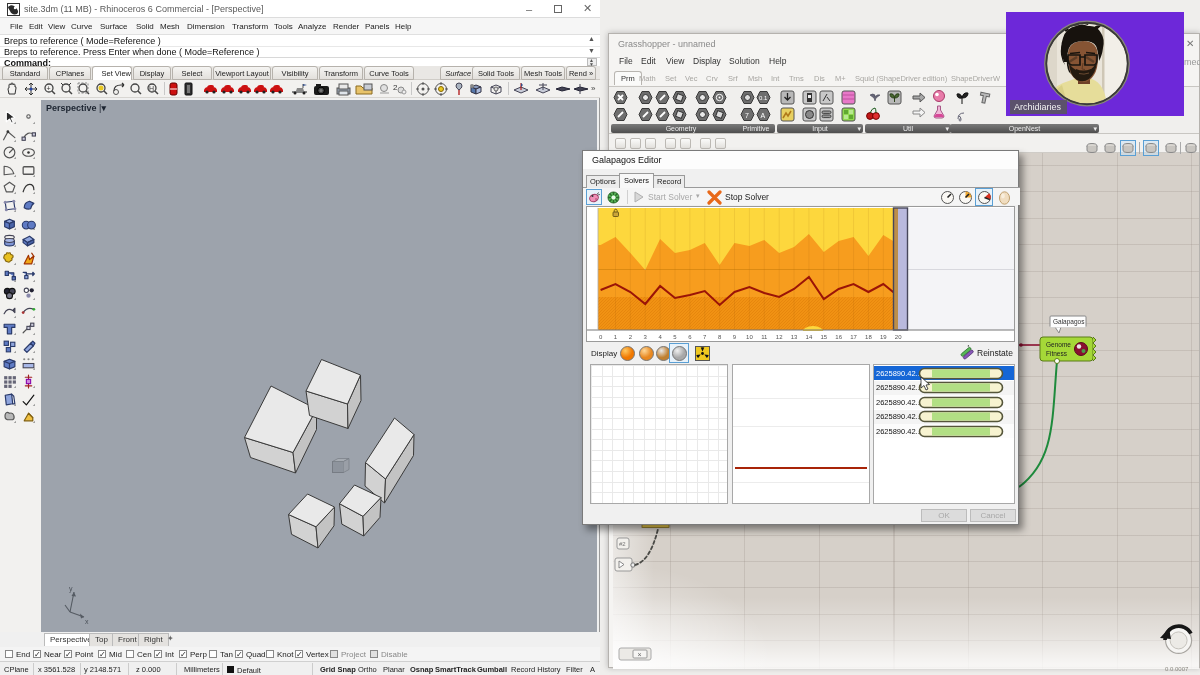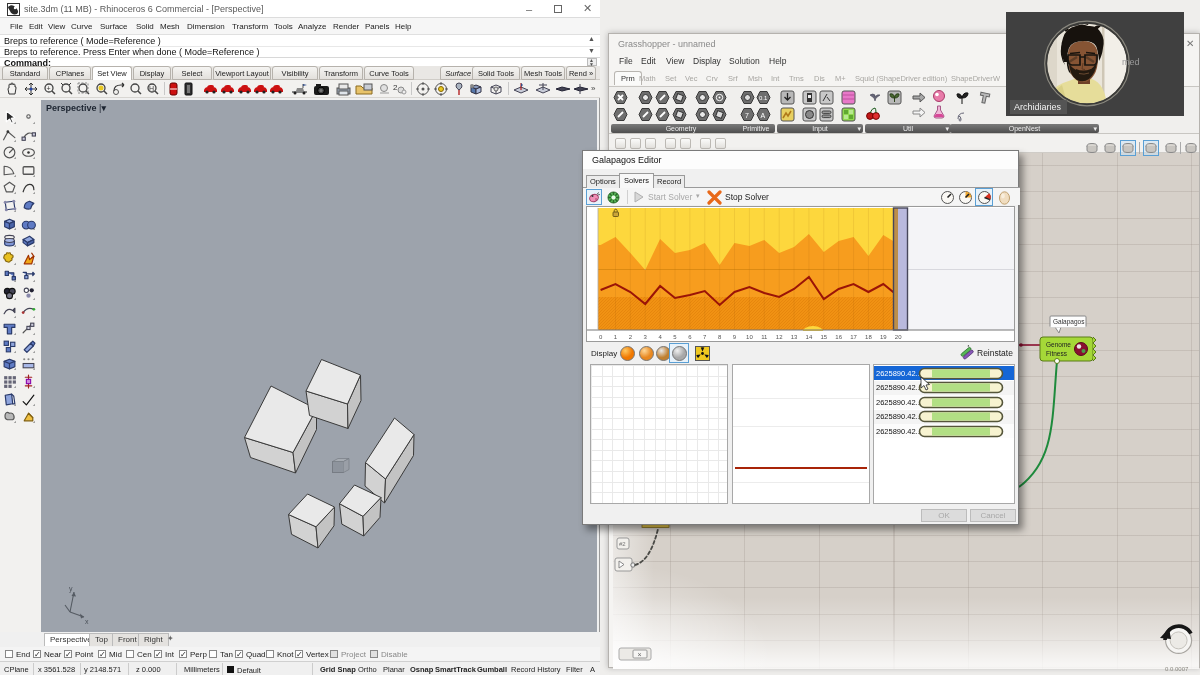--- a/index.html
+++ b/index.html
@@ -51,21 +51,21 @@
     <div class="abs txt" style="left:588px;top:0px;font-size:7px;color:#555;">▲</div>
     <div class="abs txt" style="left:588px;top:12px;font-size:7px;color:#555;">▼</div>
     <div class="abs" style="left:587px;top:23px;width:10px;height:8px;border:1px solid #bbb;background:#eee;"></div>
     <div class="abs txt" style="left:589px;top:21.5px;font-size:5px;color:#555;">▲</div>
     <div class="abs txt" style="left:589px;top:25.5px;font-size:5px;color:#555;">▼</div>
   </div>
 
   <div class="abs" id="rtabs" style="left:0;top:66px;width:600px;height:14px;background:#e9e7e4;border-bottom:1px solid #cfccc7;font-size:8px;color:#222;">
       <span class="abs txt" style="left:2px;top:0px;width:46px;height:14px;line-height:13px;text-align:center;background:linear-gradient(#f5f4f2,#e3e0dc);border:1px solid #b6b2ac;border-bottom:1px solid #b6b2ac;border-radius:3px 3px 0 0;font-size:7.5px;">Standard</span>
       <span class="abs txt" style="left:49px;top:0px;width:42px;height:14px;line-height:13px;text-align:center;background:linear-gradient(#f5f4f2,#e3e0dc);border:1px solid #b6b2ac;border-bottom:1px solid #b6b2ac;border-radius:3px 3px 0 0;font-size:7.5px;">CPlanes</span>
-      <span class="abs txt" style="left:92px;top:0px;width:40px;height:14px;line-height:13px;text-align:center;background:#ffffff;border:1px solid #b6b2ac;border-bottom:none;border-radius:3px 3px 0 0;font-size:7.5px;">Set View</span>
+      <span class="abs txt" style="left:92px;top:0px;width:40px;height:14px;line-height:13px;text-align:right;background:#ffffff;border:1px solid #b6b2ac;border-bottom:none;border-radius:3px 3px 0 0;font-size:7.5px;">Set View</span>
       <span class="abs txt" style="left:133px;top:0px;width:38px;height:14px;line-height:13px;text-align:center;background:linear-gradient(#f5f4f2,#e3e0dc);border:1px solid #b6b2ac;border-bottom:1px solid #b6b2ac;border-radius:3px 3px 0 0;font-size:7.5px;">Display</span>
       <span class="abs txt" style="left:172px;top:0px;width:40px;height:14px;line-height:13px;text-align:center;background:linear-gradient(#f5f4f2,#e3e0dc);border:1px solid #b6b2ac;border-bottom:1px solid #b6b2ac;border-radius:3px 3px 0 0;font-size:7.5px;">Select</span>
       <span class="abs txt" style="left:213px;top:0px;width:58px;height:14px;line-height:13px;text-align:center;background:linear-gradient(#f5f4f2,#e3e0dc);border:1px solid #b6b2ac;border-bottom:1px solid #b6b2ac;border-radius:3px 3px 0 0;font-size:7.5px;">Viewport Layout</span>
       <span class="abs txt" style="left:272px;top:0px;width:46px;height:14px;line-height:13px;text-align:center;background:linear-gradient(#f5f4f2,#e3e0dc);border:1px solid #b6b2ac;border-bottom:1px solid #b6b2ac;border-radius:3px 3px 0 0;font-size:7.5px;">Visibility</span>
       <span class="abs txt" style="left:319px;top:0px;width:44px;height:14px;line-height:13px;text-align:center;background:linear-gradient(#f5f4f2,#e3e0dc);border:1px solid #b6b2ac;border-bottom:1px solid #b6b2ac;border-radius:3px 3px 0 0;font-size:7.5px;">Transform</span>
       <span class="abs txt" style="left:364px;top:0px;width:50px;height:14px;line-height:13px;text-align:center;background:linear-gradient(#f5f4f2,#e3e0dc);border:1px solid #b6b2ac;border-bottom:1px solid #b6b2ac;border-radius:3px 3px 0 0;font-size:7.5px;">Curve Tools</span>
       <span class="abs txt" style="left:440px;top:0px;width:56px;height:14px;line-height:13px;text-align:center;background:linear-gradient(#f5f4f2,#e3e0dc);border:1px solid #b6b2ac;border-bottom:1px solid #b6b2ac;border-radius:3px 3px 0 0;font-size:7.5px;font-style:italic;">Surface Tools</span>
       <span class="abs txt" style="left:472px;top:0px;width:48px;height:14px;line-height:13px;text-align:center;background:linear-gradient(#f5f4f2,#e3e0dc);border:1px solid #b6b2ac;border-bottom:1px solid #b6b2ac;border-radius:3px 3px 0 0;font-size:7.5px;">Solid Tools</span>
       <span class="abs txt" style="left:521px;top:0px;width:44px;height:14px;line-height:13px;text-align:center;background:linear-gradient(#f5f4f2,#e3e0dc);border:1px solid #b6b2ac;border-bottom:1px solid #b6b2ac;border-radius:3px 3px 0 0;font-size:7.5px;">Mesh Tools</span>
       <span class="abs txt" style="left:566px;top:0px;width:30px;height:14px;line-height:13px;text-align:center;background:linear-gradient(#f5f4f2,#e3e0dc);border:1px solid #b6b2ac;border-bottom:1px solid #b6b2ac;border-radius:3px 3px 0 0;font-size:7.5px;">Rend »</span>
@@ -974,21 +974,21 @@
       </svg>
       <svg class="abs" style="left:45px;top:11px;" width="12" height="16">
         <path d="M2 1 L2 12 L5 9.5 L7 14 L9 13 L7 9 L10.5 8.5 Z" fill="#fff" stroke="#222" stroke-width="0.8"></path>
       </svg>
     </div>
 
   <div class="abs" style="left:338px;top:358px;width:46px;height:13px;background:#dcdcdc;border:1px solid #bcbcbc;color:#a8a8a8;font-size:8px;text-align:center;line-height:12px;">OK</div>
   <div class="abs" style="left:387px;top:358px;width:46px;height:13px;background:#dcdcdc;border:1px solid #bcbcbc;color:#a8a8a8;font-size:8px;text-align:center;line-height:12px;">Cancel</div>
 </div>
 
-<div class="abs" id="webcam" style="left:1006px;top:12px;width:178px;height:104px;background:#404040;">
+<div class="abs" id="webcam" style="left:1006px;top:12px;width:178px;height:104px;background:#6d28d9;">
     <svg class="abs" style="left:0;top:0;" width="178" height="104" viewBox="0 0 178 104">
       <defs>
         <clipPath id="circ">
           <circle cx="81" cy="51.5" r="40"></circle>
         </clipPath>
       </defs>
       <circle cx="81" cy="51.5" r="42.5" fill="#6a6253"></circle>
       <g clip-path="url(#circ)">
         <rect x="39" y="9" width="84" height="86" fill="#eae5da"></rect>
         <rect x="96" y="9" width="27" height="86" fill="#f2efe8"></rect>
@@ -1012,13 +1012,13 @@
         <path d="M73 61.5 Q78 63 83 61" stroke="#6a4a30" stroke-width="1" fill="none"></path>
       </g>
       <circle cx="81" cy="51.5" r="41" fill="none" stroke="#3a3a38" stroke-width="2.4"></circle>
       <circle cx="81" cy="51.5" r="42.3" fill="none" stroke="#8a887f" stroke-width="1.2"></circle>
     </svg>
     <div class="abs" style="left:4px;top:88px;width:57px;height:14px;background:rgba(88,88,88,0.85);"></div>
     <div class="abs txt" style="left:8px;top:90px;font-size:9px;color:#f2f2f2;">Archidiaries</div>
   </div>
 
 <div class="abs txt" style="left:1186px;top:38px;font-size:10px;color:#777;">✕</div>
-<div class="abs txt" style="left:1122px;top:57px;font-size:9px;color:#999;">med</div>
+<div class="abs txt" style="left:1184px;top:57px;font-size:9px;color:#999;">med</div>
 
 </body></html>

